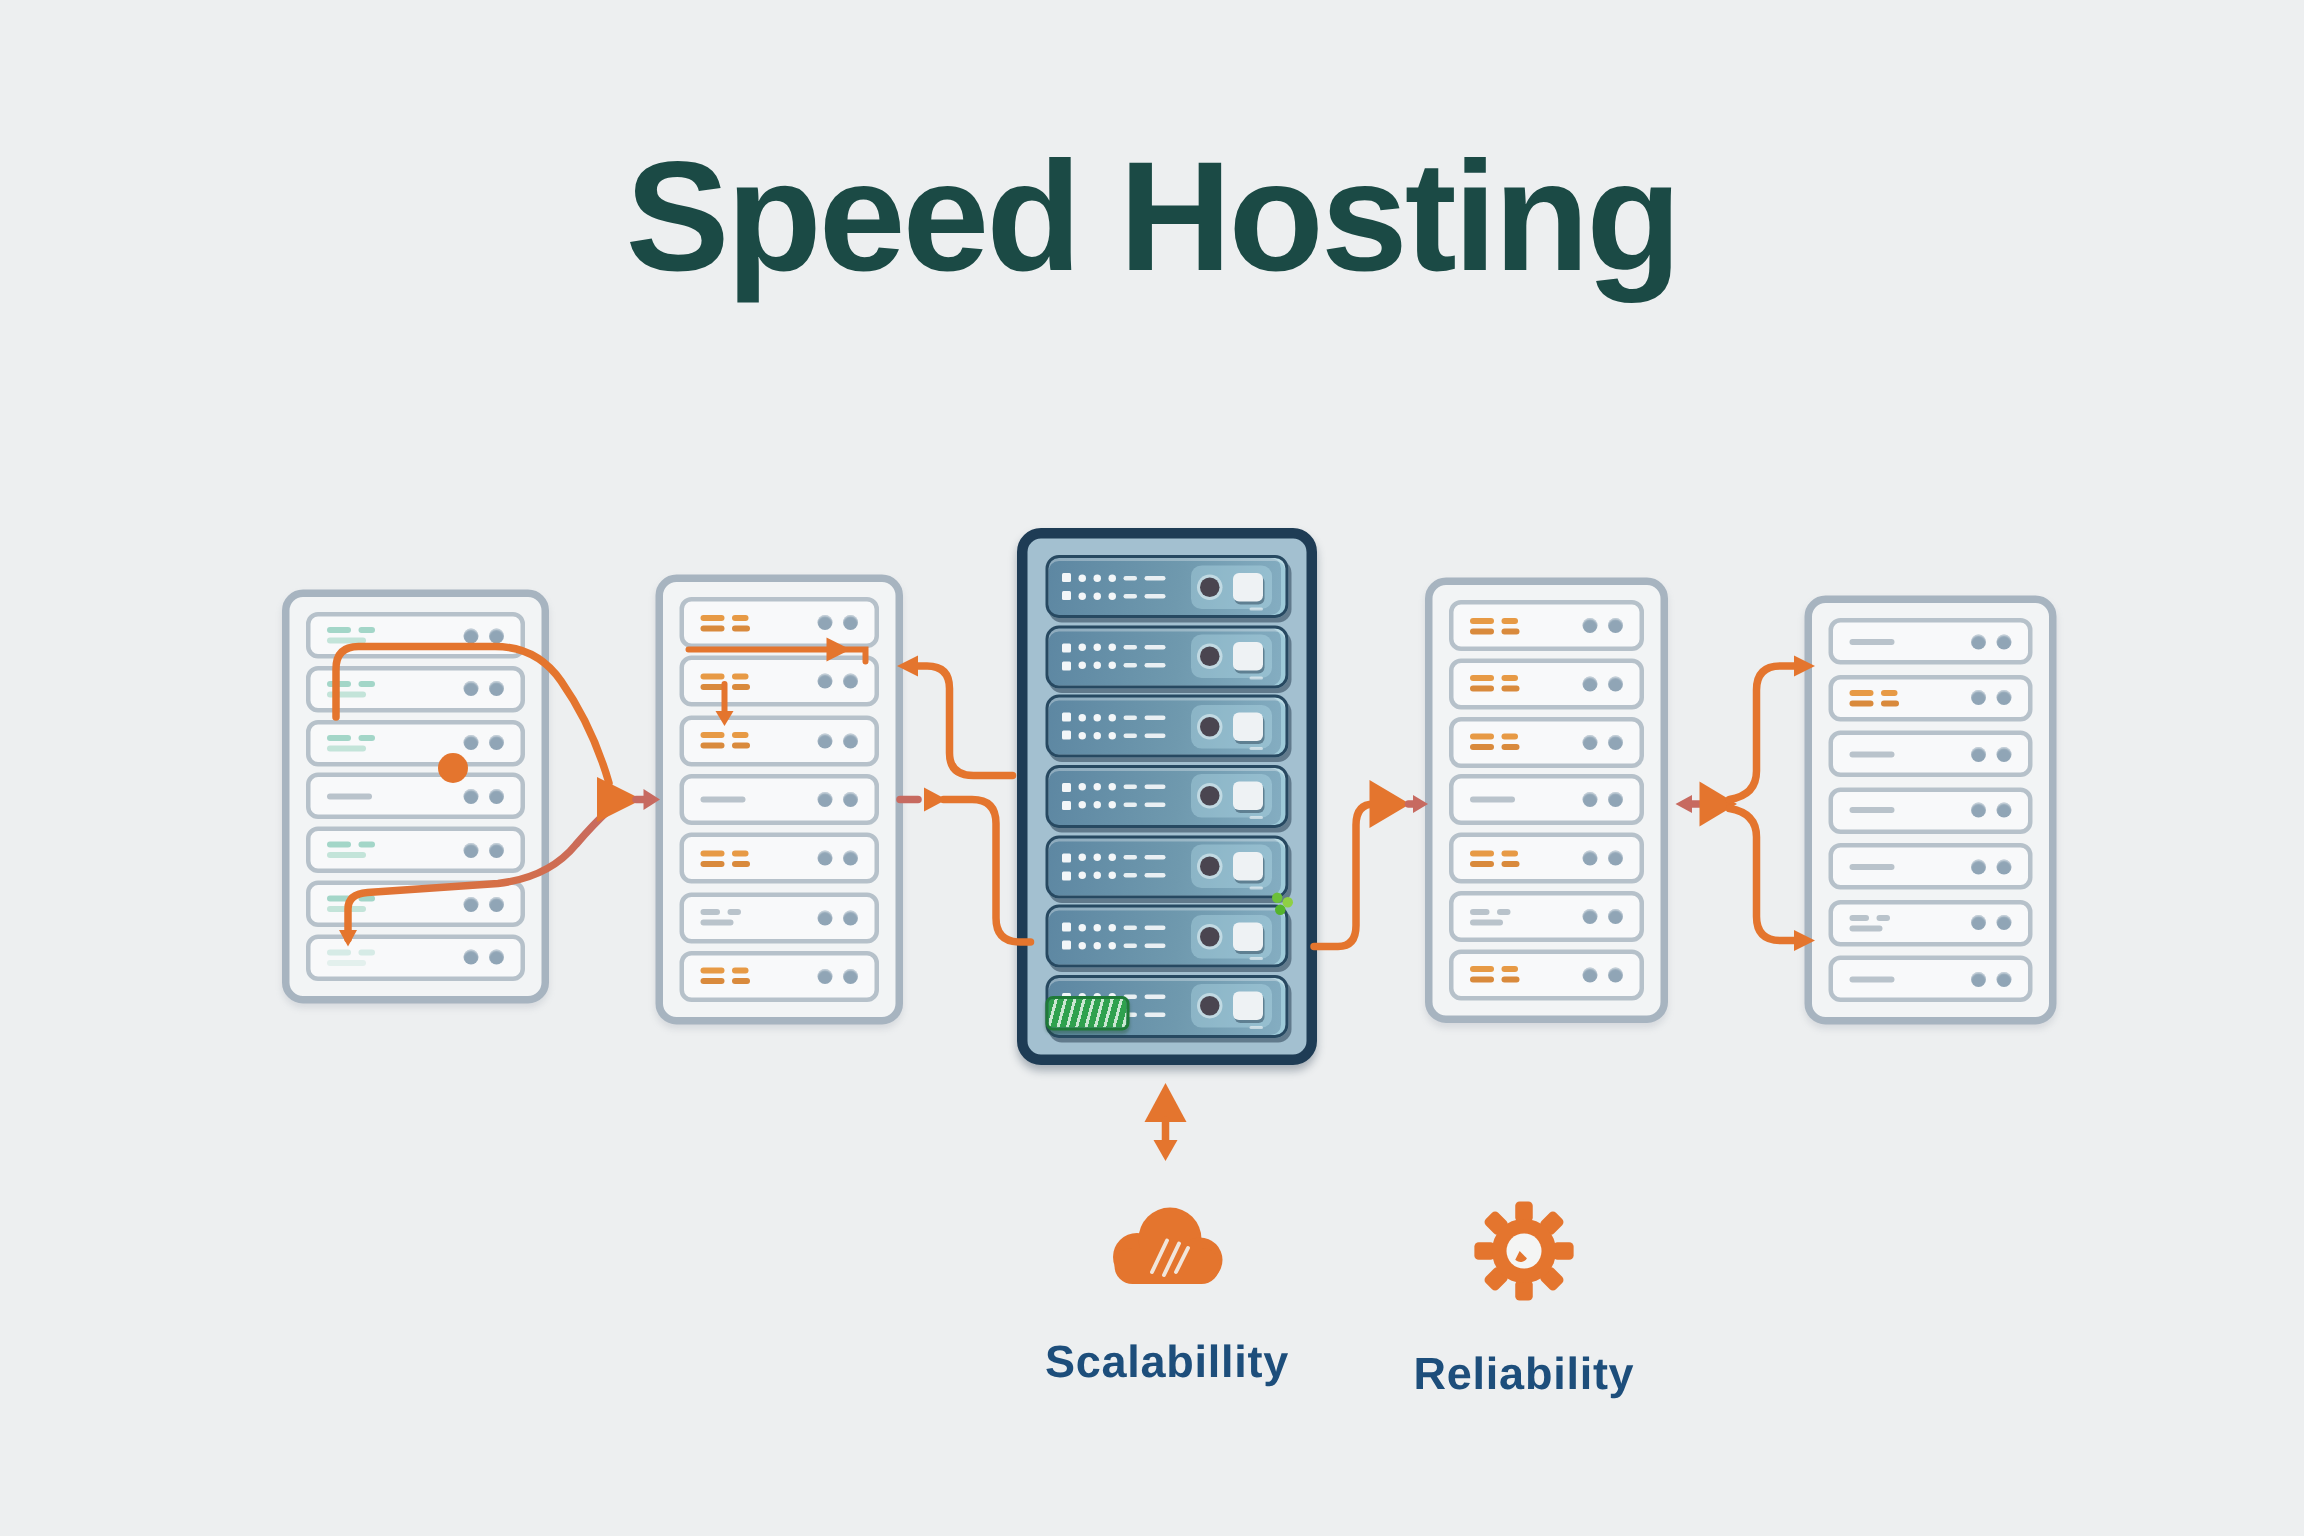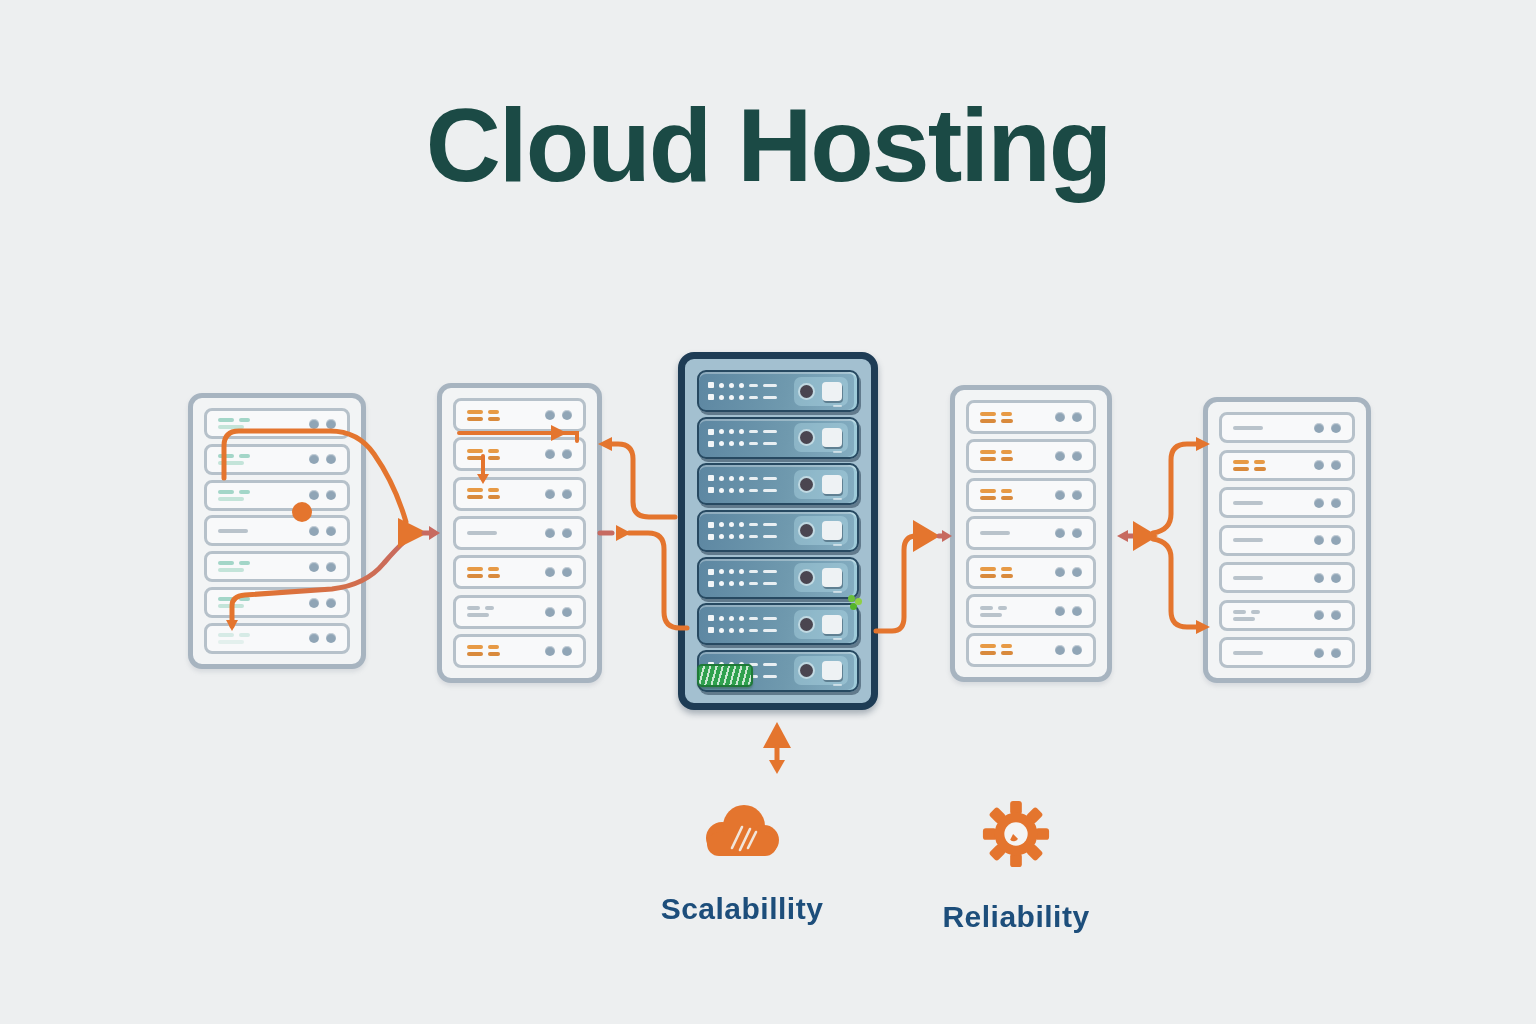--- a/index.html
+++ b/index.html
@@ -70,30 +70,30 @@
     background-clip:padding-box;box-shadow:0 2px 2px rgba(30,80,40,.35);}
 
   .connectors{position:absolute;inset:0;z-index:5;pointer-events:none;}
   .co{stroke:var(--accent-orange);stroke-width:5;fill:none;stroke-linecap:round;}
   .co4{stroke:var(--accent-orange);stroke-width:4;fill:none;stroke-linecap:round;}
   .cm{stroke:var(--muted-red);stroke-width:5;fill:none;stroke-linecap:round;}
   .fo{fill:var(--accent-orange);} .fm{fill:var(--muted-red);}
 
   .feature{position:absolute;top:792px;transform:translateX(-50%);display:flex;
     flex-direction:column;align-items:center;gap:16px;width:260px;}
-  .f-speed{left:533px;} .f-scale{left:742px;} .f-rely{left:1016px;gap:24px;}
+  .f-speed{left:533px;} .f-scale{left:778px;} .f-rely{left:1016px;gap:24px;}
   .ficon{height:84px;display:flex;align-items:center;justify-content:center;}
   .flabel{font-size:30px;font-weight:700;color:var(--label-blue);letter-spacing:.5px;}
 </style>
 </head>
 <body>
 
 <div class="stage">
 
-  <h1 class="title">Cloud Hosting</h1>
+  <h1 class="title">Speed Hosting</h1>
 
   <div class="racks" id="racks">
       <div class="rack light">
         <div class="srow">
           <div class="marks">
             <div class="mline">
               <span class="m t" style="width: 16px;"></span>
               <span class="m t" style="width: 11px;"></span>
             </div>
             <div class="mline">

